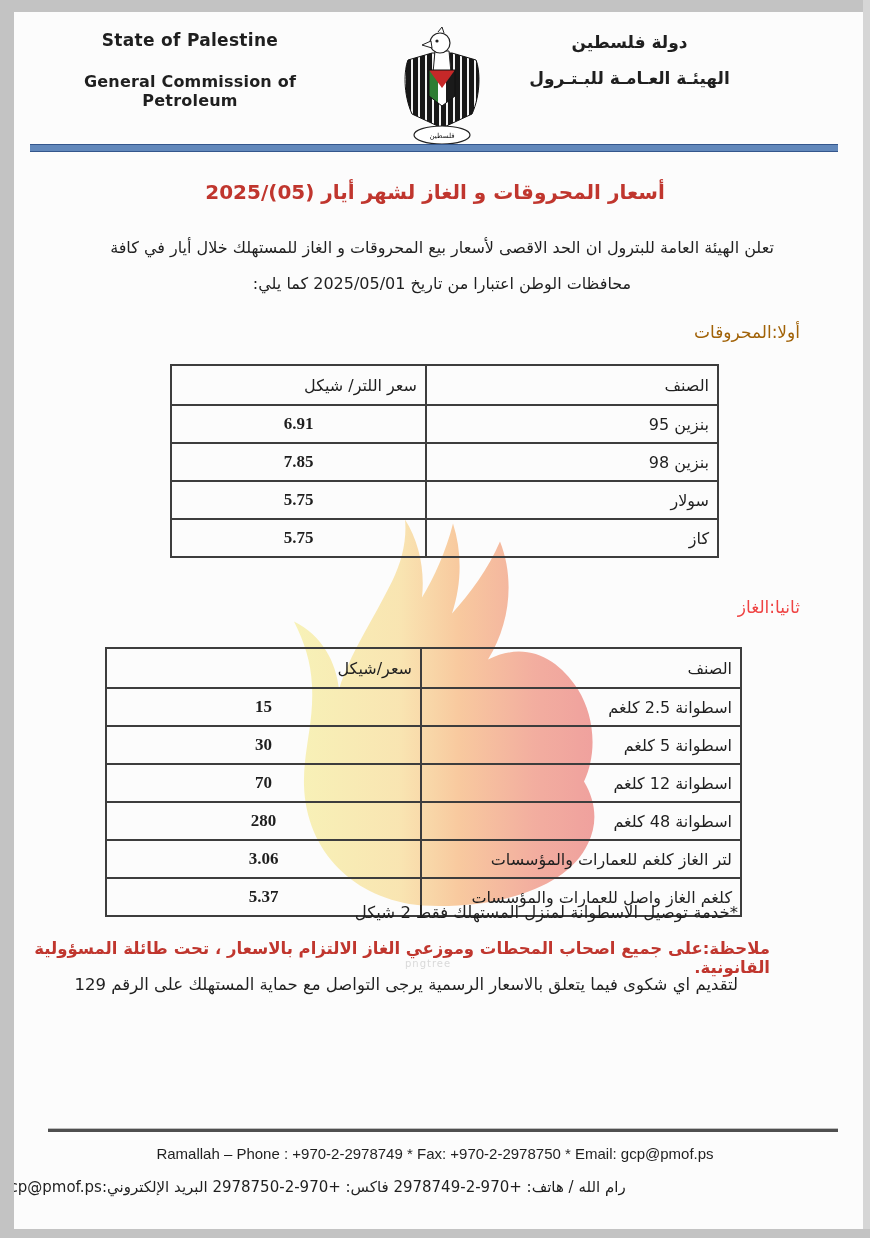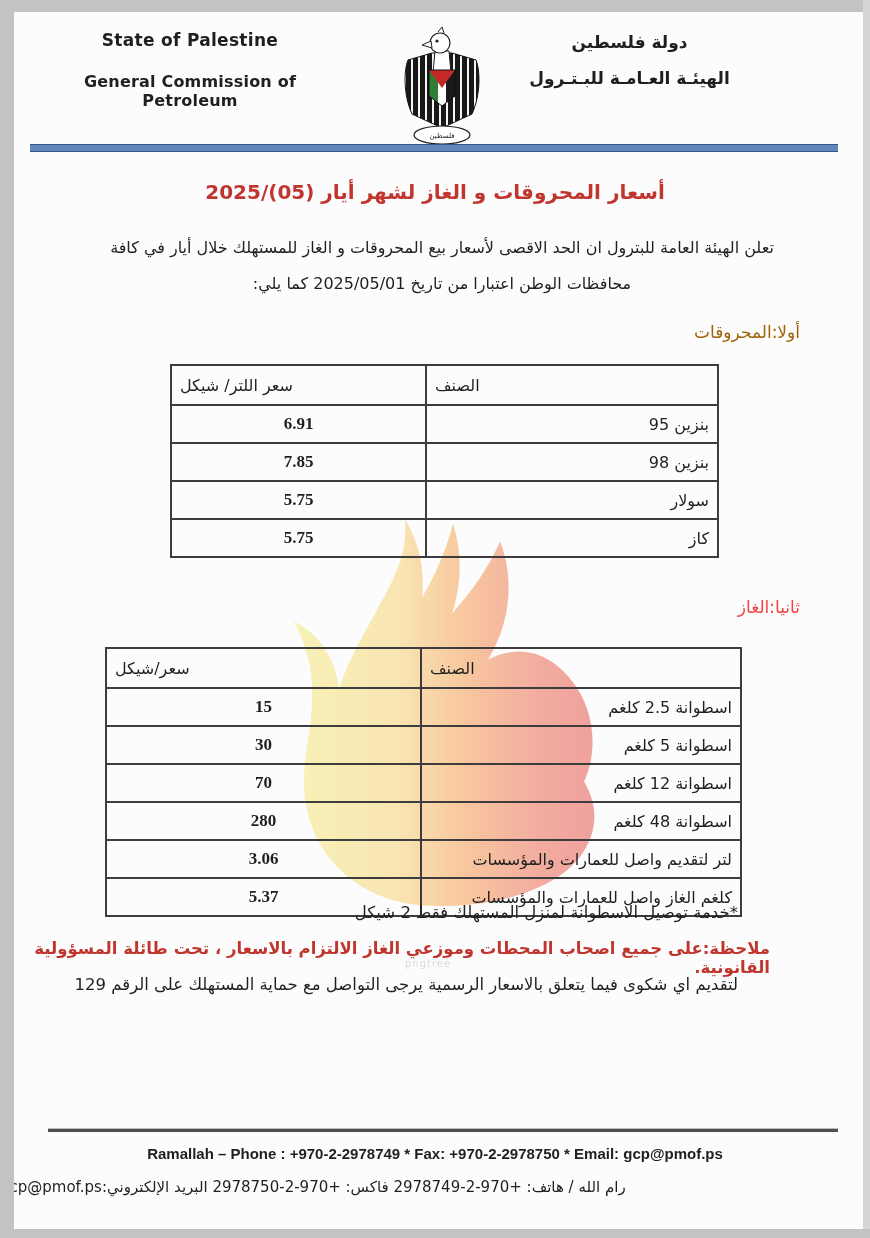--- a/index.html
+++ b/index.html
@@ -36,38 +36,38 @@
     font-size:16px;z-index:2;}
   .intro-l2{left:87px;top:274px;width:710px;direction:rtl;text-align:center;
     font-size:16px;z-index:2;}
 
   .section-head{direction:rtl;font-size:17px;z-index:2;}
   .sec1{right:70px;top:322px;}
   .sec2{right:70px;top:597px;}
 
   table.doc-table{position:absolute;border-collapse:collapse;background:transparent;z-index:3;table-layout:fixed;}
   table.doc-table td,table.doc-table th{border:2px solid #3d3d3d;padding:0 8px;background:transparent;}
-  table.doc-table th{height:38px;font-weight:normal;font-size:16px;text-align:left;direction:rtl;}
+  table.doc-table th{height:38px;font-weight:normal;font-size:16px;text-align:right;direction:rtl;}
   table.doc-table td{height:36px;border-radius:11px;}
   td.price-cell{text-align:center;font-family:"Liberation Serif",serif;font-size:17px;font-weight:600;}
   td.item-cell{text-align:right;direction:rtl;font-size:16px;}
   .table-fuel{left:170px;top:364px;width:547px;}
   .table-gas{left:105px;top:647px;width:635px;}
 
   .note{direction:rtl;text-align:right;font-size:16.5px;z-index:3;}
   .note-delivery{right:132px;top:903px;}
   .note-warning{right:100px;top:939px;font-weight:bold;}
   .note-complaint{right:132px;top:975px;}
 
   .watermark{left:405px;top:958px;font-size:10px;color:#d9d9d9;z-index:2;letter-spacing:1px;}
 
   .footer-rule{left:48px;top:1128px;width:790px;height:3px;background:#4f4f4f;
     border-top:1px solid #bdbdbd;z-index:2;}
   .footer-en{left:0;right:0;top:1145px;text-align:center;font-size:15px;
-    font-family:"Liberation Sans",sans-serif;z-index:2;font-weight:bold;}
+    font-family:"Liberation Sans",sans-serif;z-index:2;}
   .footer-ar{left:0;right:0;top:1178px;text-align:left;direction:rtl;font-size:15px;z-index:2;}
 
   .flame{left:272px;top:512px;width:350px;height:398px;z-index:1;}
 </style>
 </head>
 <body>
 
 <div class="abs strip strip-top"></div>
 <div class="abs strip strip-left"></div>
 <div class="abs strip strip-right"></div>
@@ -217,21 +217,21 @@
         <td class="item-cell">اسطوانة 12 كلغم</td>
       </tr>
 
       <tr>
         <td class="price-cell">280</td>
         <td class="item-cell">اسطوانة 48 كلغم</td>
       </tr>
 
       <tr>
         <td class="price-cell">3.06</td>
-        <td class="item-cell">لتر لتقديم واصل للعمارات والمؤسسات</td>
+        <td class="item-cell">لتر الغاز كلغم للعمارات والمؤسسات</td>
       </tr>
 
       <tr>
         <td class="price-cell">5.37</td>
         <td class="item-cell">كلغم الغاز واصل للعمارات والمؤسسات</td>
       </tr>
     </tbody>
 </table>
 
 <div class="abs note note-delivery">*خدمة توصيل الاسطوانة لمنزل المستهلك فقط 2 شيكل</div>

